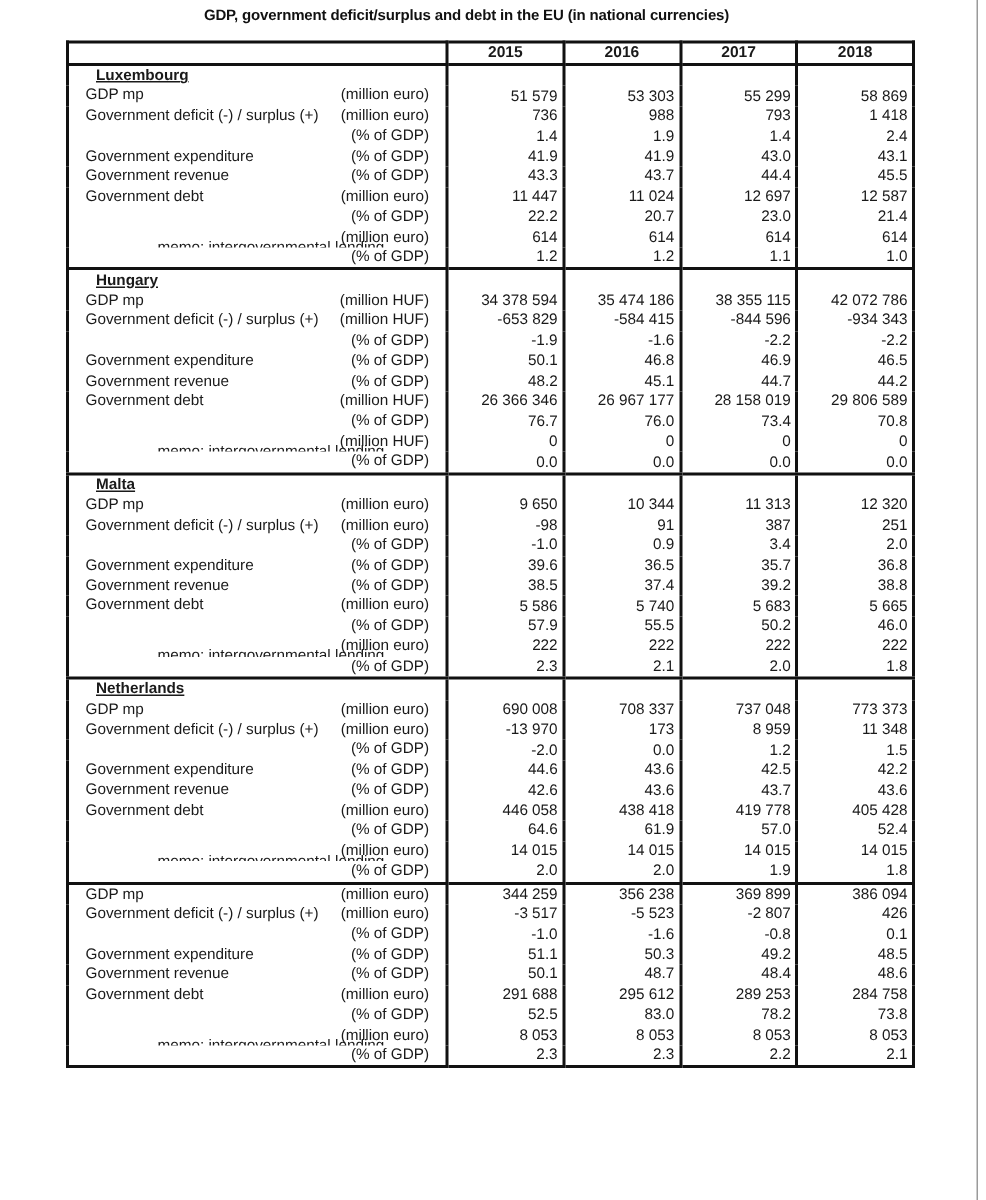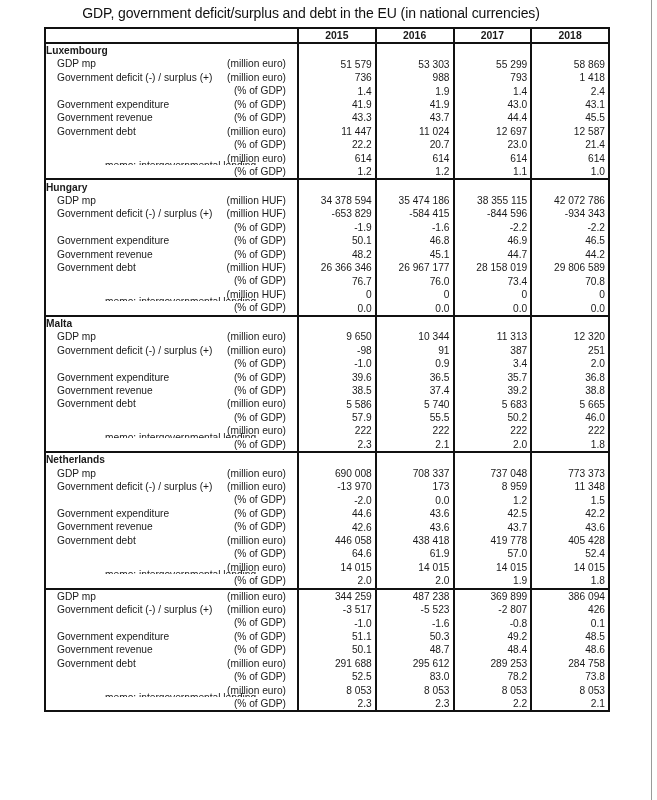--- a/index.html
+++ b/index.html
@@ -1,33 +1,33 @@
 <!DOCTYPE html>
 <html><head>
 <meta charset="utf-8">
 <style>
   html, body { margin:0; padding:0; background:#ffffff; }
   body { width:657px; height:800px; position:relative; overflow:hidden;
          font-family:"Liberation Sans", sans-serif; color:#1a1a1a; }
   .right-edge { position:absolute; left:651px; top:0; width:1px; height:800px; background:#9a9a9a; }
   .title { position:absolute; left:0; width:622px; top:5px; text-align:center;
-           font-weight:normal; font-size:14px; letter-spacing:-0.1px; color:#111; }
+           font-weight:bold; font-size:10px; letter-spacing:-0.1px; color:#111; }
   table { position:absolute; left:44px; top:27px; width:564px;
           border-collapse:collapse; table-layout:fixed; font-size:10.2px;border-radius:29px; }
   col.c-label { width:253px; }
   col.c-year { width:77.75px; }
   th { border:2px solid #111; height:13px; padding:0 2px; font-weight:bold; font-size:10.4px; text-align:center; }
   td { padding:0; height:13.45px; line-height:13px; white-space:nowrap; overflow:hidden; }
   td.num { text-align:right; padding-right:3px; border-left:2px solid #111; }
   td.labelcell { position:relative; }
   .rlabel { position:absolute; left:11px; top:0; }
   .rlabel.memo { left:59px; top:7px; }
   .unit { position:absolute; right:11px; top:0;margin-left:12px; }
   tr.country td { font-weight:bold; }
-  tr.country td.labelcell { padding-left:0; }
+  tr.country td.labelcell { padding-left:18px;text-decoration:underline; }
   tbody { border:2px solid #111; }
   tbody tr:last-child td { border-bottom:2px solid #111; }
 </style>
 </head>
 <body>
 
 <div class="right-edge"></div>
 <div class="title">GDP, government deficit/surplus and debt in the EU (in national currencies)</div>
 
 <table>
@@ -431,21 +431,21 @@
         <td class="num">1.8</td>
       </tr>
     </tbody>
     <tbody>
       <tr>
         <td class="labelcell">
           <span class="rlabel">GDP mp</span>
           <span class="unit">(million euro)</span>
         </td>
         <td class="num">344 259</td>
-        <td class="num">487 238</td>
+        <td class="num">356 238</td>
         <td class="num">369 899</td>
         <td class="num">386 094</td>
       </tr>
       <tr>
         <td class="labelcell">
           <span class="rlabel">Government deficit (-) / surplus (+)</span>
           <span class="unit">(million euro)</span>
         </td>
         <td class="num">-3 517</td>
         <td class="num">-5 523</td>

